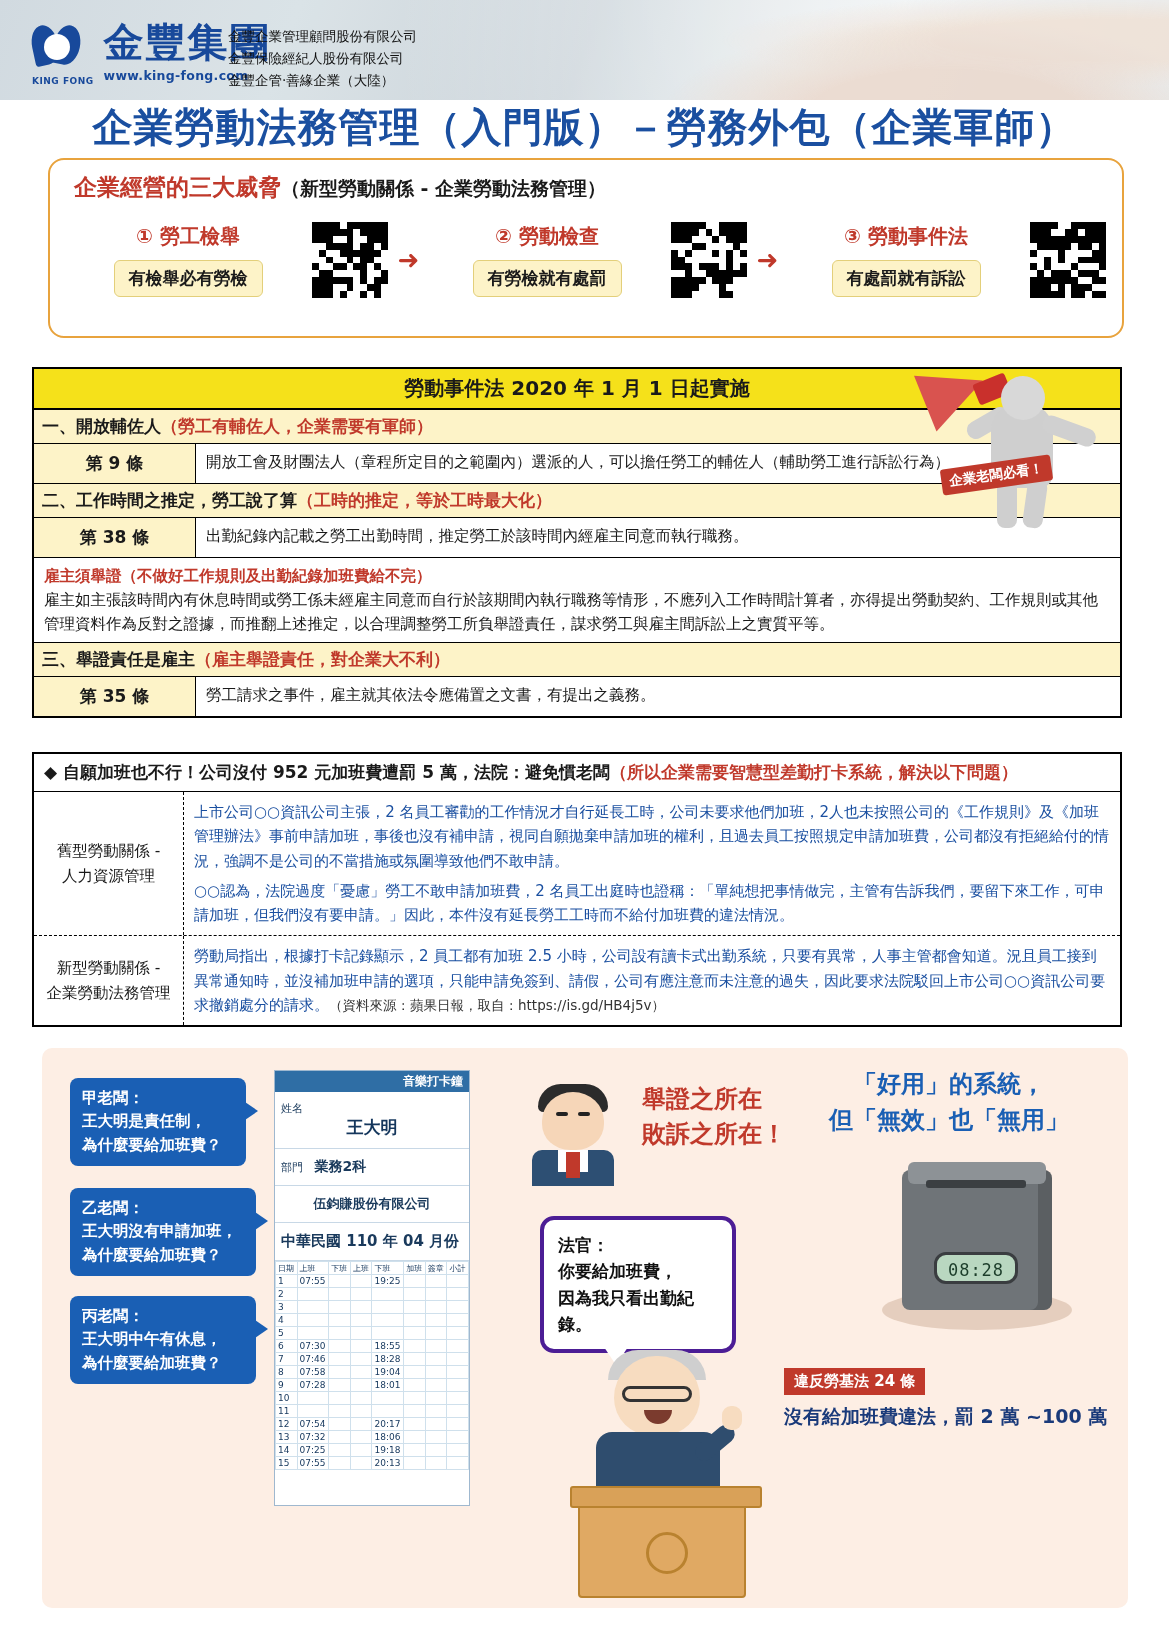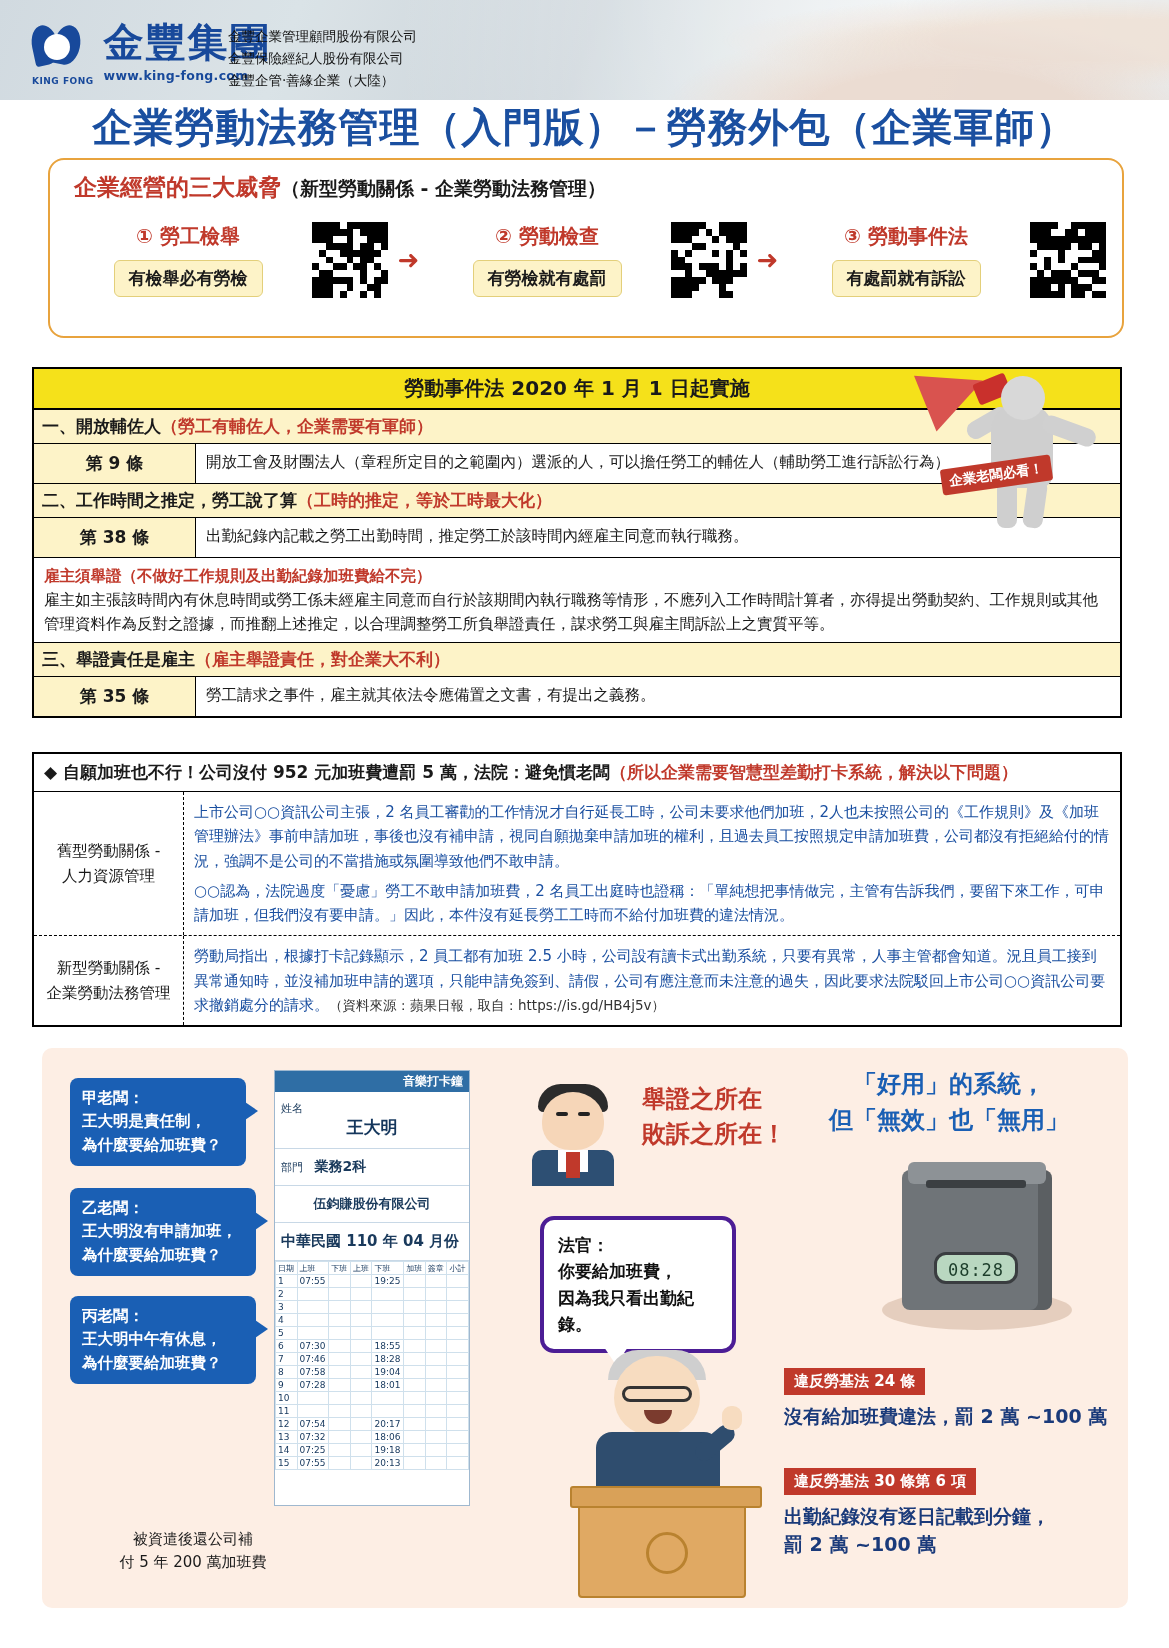--- a/index.html
+++ b/index.html
@@ -817,22 +817,20 @@
           <i class="o"></i>
           <i></i>
           <i class="o"></i>
           <i></i>
           <i class="o"></i>
           <i class="o"></i>
           <i class="o"></i>
           <i class="o"></i>
         </div>
       </div>
-    <div class="qr-cap" style="white-space:pre-line">被資遣後還公司補
-付 5 年 200 萬加班費</div>
 
     <div class="card">
       <div class="card-top">音樂打卡鐘</div>
       <div class="card-line">
         <span>姓名</span>
         <div class="card-name">王大明</div>
       </div>
       <div class="card-line">
         <span>部門</span>
         <span style="font-size:14px;font-weight:bold;margin-left:8px">業務2科</span>
@@ -1046,20 +1044,15 @@
       <div class="m-top"></div>
       <div class="m-slot"></div>
       <div class="m-screen">08:28</div>
     </div>
 
     <div class="viol" style="left:742px; top:320px; position:absolute">
       <span class="viol-tag">違反勞基法 24 條</span>
       <div class="viol-txt">沒有給加班費違法，罰 2 萬 ~100 萬</div>
     </div>
 
-    <div class="viol" style="left:742px; top:420px; position:absolute">
-      <span class="viol-tag">違反勞基法 30 條第 6 項</span>
-      <div class="viol-txt" style="white-space:pre-line">出勤紀錄沒有逐日記載到分鐘，
-罰 2 萬 ~100 萬</div>
-    </div>
 
   </div>
 </div>
 
 </body></html>

